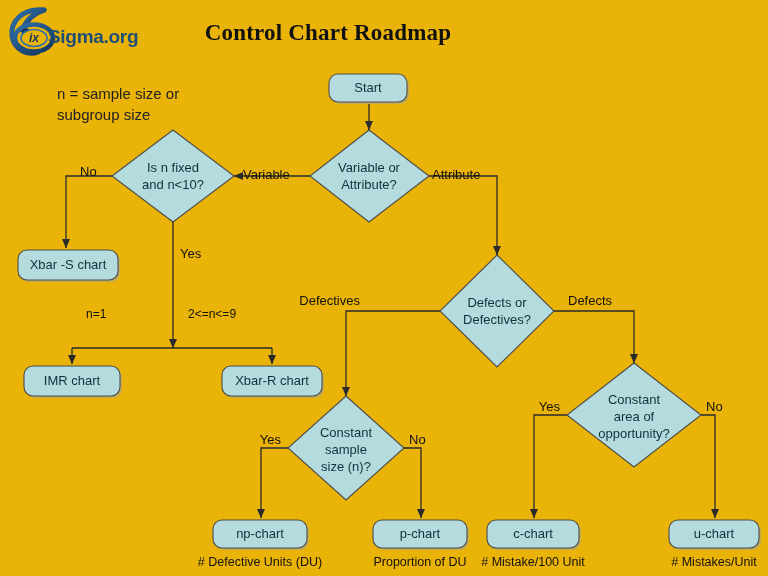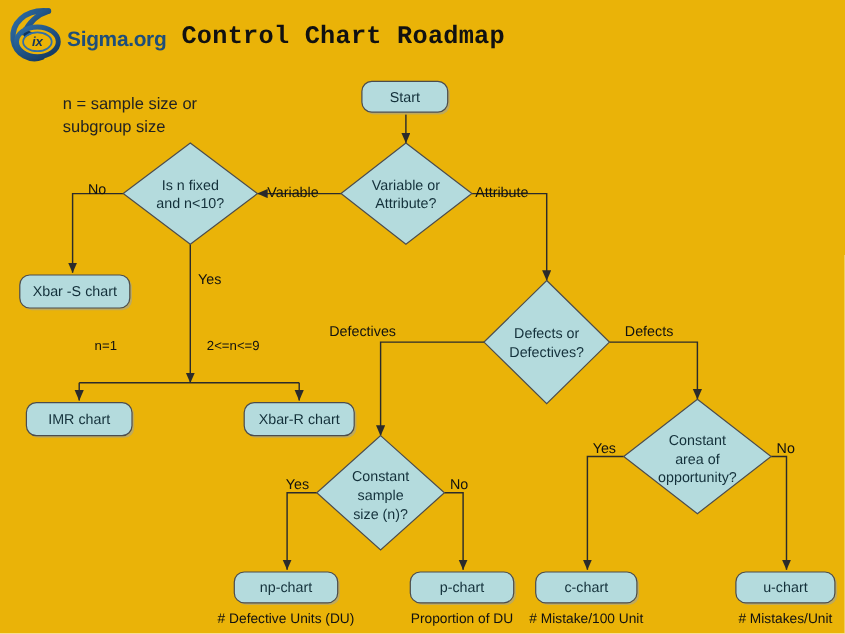--- a/index.html
+++ b/index.html
@@ -29,30 +29,29 @@
   }
   #logo-text {
     position: absolute;
     left: 44px;
     top: 22px;
     font-family: "Liberation Sans", sans-serif;
     font-size: 19px;
     font-weight: bold;
     color: #1f4e79;
     letter-spacing: -0.3px;
-    margin-left: 13px;
   }
   
   #title {
     position: absolute;
-    left: 0;
+    left: 16px;
     top: 20px;
     width: 624px;
     text-align: center;
-    font-family: Liberation Mono, monospace;
+    font-family: Liberation Serif, serif;
     font-size: 23px;
     font-weight: bold;
     color: #111111;
     letter-spacing: 0.2px;
   }
   
   #diagram {
     position: absolute;
     left: 0;
     top: 0;

